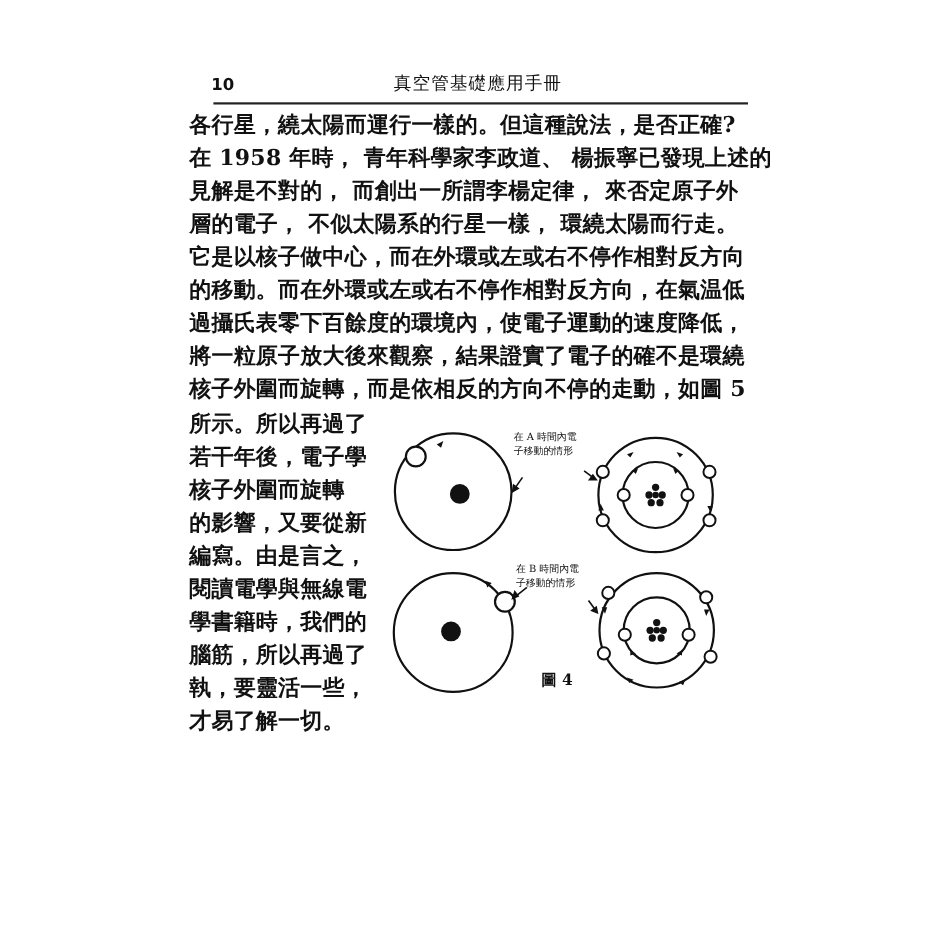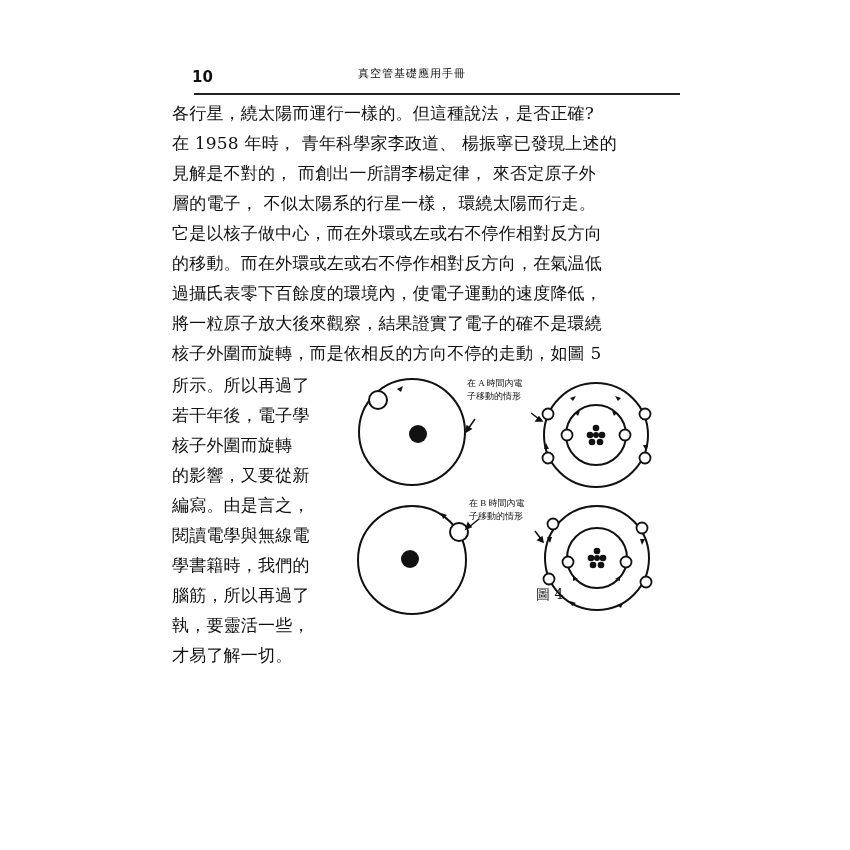--- a/index.html
+++ b/index.html
@@ -2,29 +2,29 @@
 <html><head>
 <meta charset="utf-8">
 <style>
   html, body { margin: 0; padding: 0; background: #ffffff; }
   body { width: 850px; height: 850px; position: relative; overflow: hidden;
          font-family: "DejaVu Serif", serif; color: #111; }
   .page { position: absolute; left: 0; top: 0; width: 716px; height: 850px; }
   .header { position: absolute; left: 192px; top: 66px; width: 484px; height: 24px; }
   .page-num { position: absolute; left: 0; top: 2px; font-family: "DejaVu Sans", sans-serif;
               font-weight: bold; font-size: 15px; letter-spacing: 0; }
-  .running-title { position: absolute; left: 166px; top: 0; font-size: 11px; letter-spacing: 1px; }
+  .running-title { position: absolute; left: 166px; top: 0; font-size: 16px; letter-spacing: 1px; }
   .rule { position: absolute; left: 194px; top: 93px; width: 486px; height: 2px; background: #222; }
   .body-text { position: absolute; left: 172px; top: 98px; width: 520px; }
-  .line { position: absolute; left: 0; height: 30px; font-size: 17px; line-height: 30px;
-          white-space: nowrap; letter-spacing: 0.2px; font-weight: 400; }
+  .line { position: absolute; left: 0; height: 30px; font-size: 20px; line-height: 30px;
+          white-space: nowrap; letter-spacing: 0.2px; font-weight: 700; }
   .narrow { position: absolute; left: 172px; top: 370px; width: 190px; }
-  .figure { position: absolute; left: 355px; top: 369px; width: 320px; height: 275px; font-family: Liberation Serif, serif; }
+  .figure { position: absolute; left: 355px; top: 384px; width: 320px; height: 275px; }
   .fig-label { position: absolute; font-size: 9px; line-height: 13px; white-space: nowrap; }
-  .caption { position: absolute; left: 492px; top: 586px; font-size: 14px; font-weight: normal; margin-left: 44px; }
+  .caption { position: absolute; left: 492px; top: 610px; font-size: 14px; font-weight: bold; }
   svg { position: absolute; left: 0; top: 0; }
 </style>
 </head>
 <body>
 
 <div class="page">
 
   <div class="header">
     <span class="page-num">10</span>
     <span class="running-title">真空管基礎應用手冊</span>

